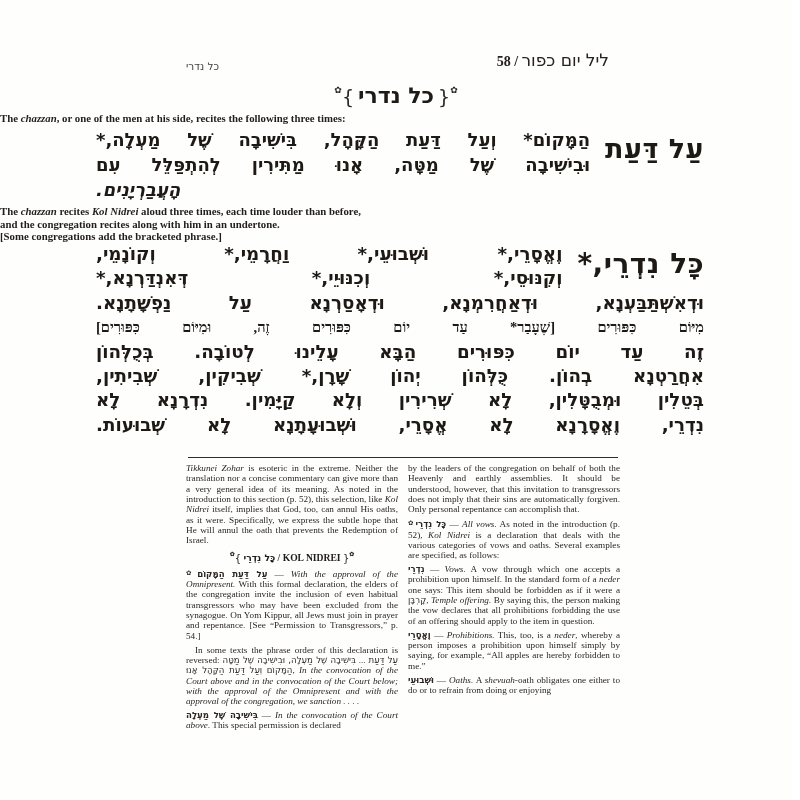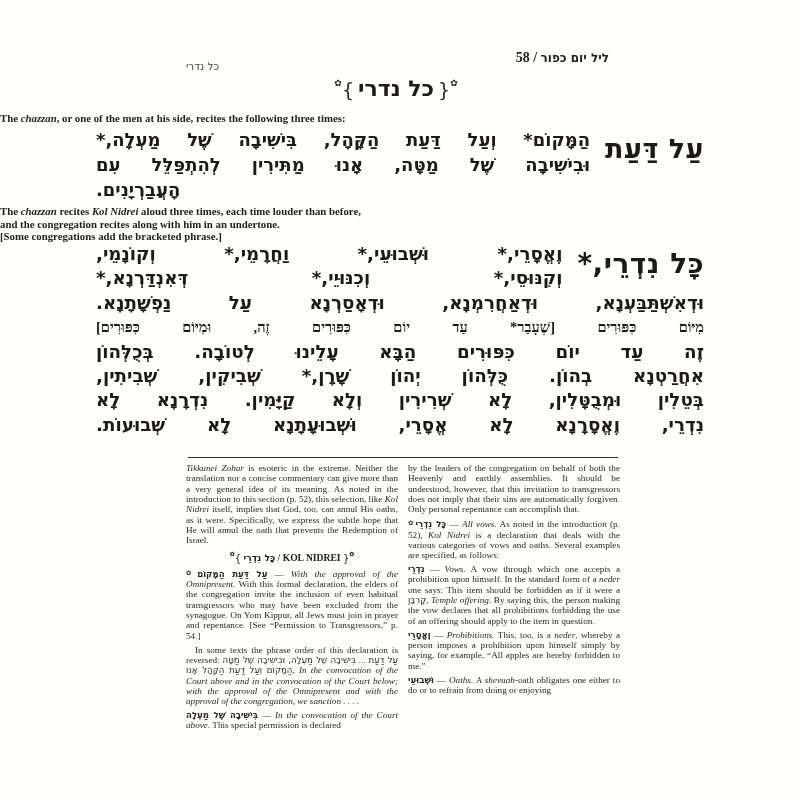--- a/index.html
+++ b/index.html
@@ -1,44 +1,44 @@
 <!DOCTYPE html>
 <html><head>
 <meta charset="utf-8">
 <style>
   html,body{margin:0;padding:0;background:#ffffff;}
   .page{position:relative;width:792px;height:800px;background:#fefefdf5;font-family:"Liberation Serif",serif;color:#27221d;overflow:hidden;}
 
   
   .hdr-right{position:absolute;top:50px;right:183px;font-size:14px;white-space:nowrap;}
   .hdr-right .num{font-weight:bold;font-family:"Liberation Serif",serif;margin-left:12px;}
-  .hdr-right .heb{font-family:"DejaVu Sans",sans-serif;font-weight:bold;font-size:12px;}
+  .hdr-right .heb{font-family:"DejaVu Sans",sans-serif;font-weight:normal;font-size:17px;}
   .hdr-left{position:absolute;top:60px;left:186px;font-size:10.5px;font-family:"DejaVu Sans",sans-serif;color:#453f38;}
 
   
-  .title{position:absolute;top:76px;left:0;width:100%;text-align:center;}
+  .title{position:absolute;top:83px;left:0;width:100%;text-align:center;}
   .title .ttext{font-family:"DejaVu Sans",sans-serif;font-weight:bold;font-size:22px;color:#1e1a16;padding:0 4px;}
   .orn{color:#2c2722;}
   .orn .br{font-size:19px;font-weight:normal;vertical-align:-1px;font-family:"DejaVu Sans",sans-serif;}
   .orn .fl{font-size:9px;vertical-align:10px;}
 
   
   .instr{position:absolute;left:0;width:100%;text-align:left;font-size:10.8px;color:#211d19;line-height:12.6px;font-weight:bold;}
   #instr1{top:112px;}
   #instr2{top:205px;}
   .seg-i{font-style:italic;}
 
   
   .heb-para{position:absolute;left:96px;width:608px;direction:rtl;font-family:"DejaVu Sans",sans-serif;font-weight:bold;color:#1d1914;}
   .heb-para .opener{float:right;font-size:27px;line-height:44px;margin-left:15px;letter-spacing:0.5px;}
   #para1{top:127px;font-size:18px;line-height:25px;}
   #para2{top:242px;font-size:18.3px;line-height:24.4px;}
   #para2 .opener{font-size:28px;}
   .hline{text-align:justify;text-align-last:justify;}
-  .hline.left-last{text-align:center;text-align-last:left;}
+  .hline.left-last{text-align:center;text-align-last:left;font-style:italic;}
   .hline.small{font-size:14.6px;font-family:Liberation Serif, serif;}
 
   
   .divider{position:absolute;left:188px;top:457px;width:430px;height:1.4px;background:#312c27;}
   .commentary{position:absolute;left:186px;top:463px;width:434px;display:flex;gap:10px;font-size:9.2px;line-height:10.35px;text-align:justify;color:#2b2620;justify-content:flex-end;}
   .ccol{width:212px;}
   .cp{margin:0 0 3.5px 0;}
   .cp.indent{text-indent:9px;}
   .seg-he,.seg-heq{font-family:"DejaVu Sans",sans-serif;direction:rtl;unicode-bidi:isolate;font-size:8.6px;}
   .seg-he{font-weight:bold;}

